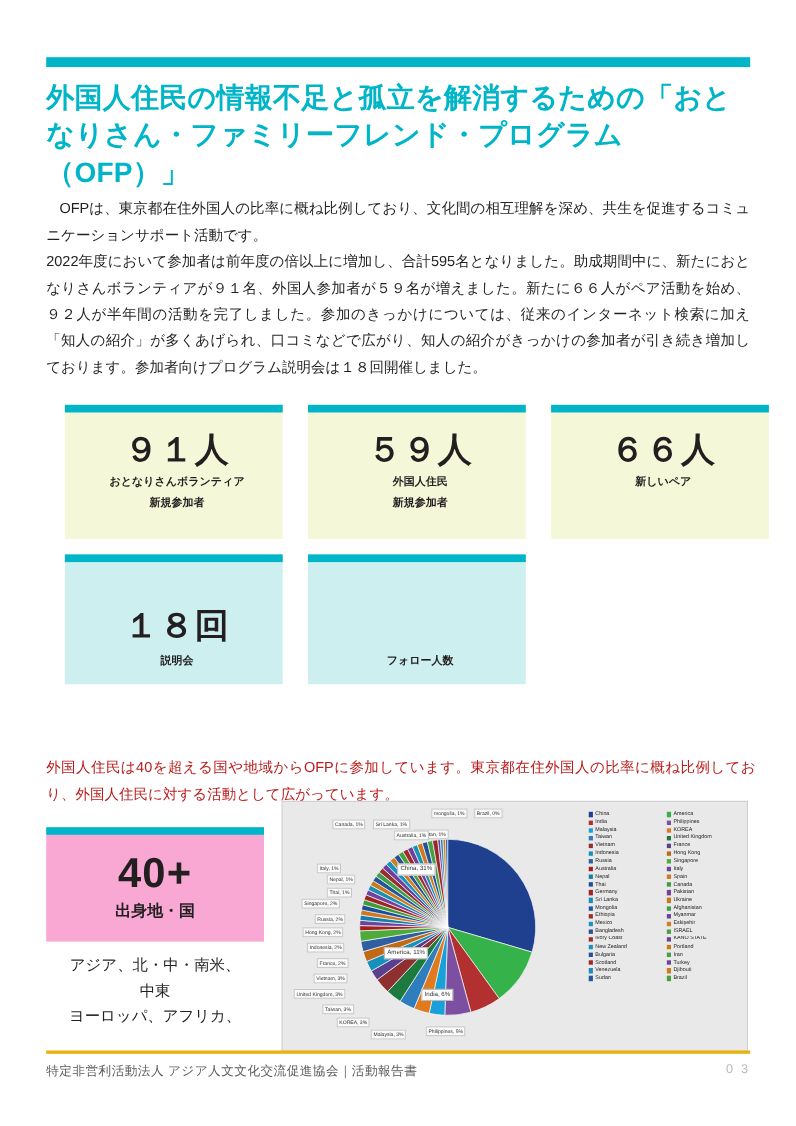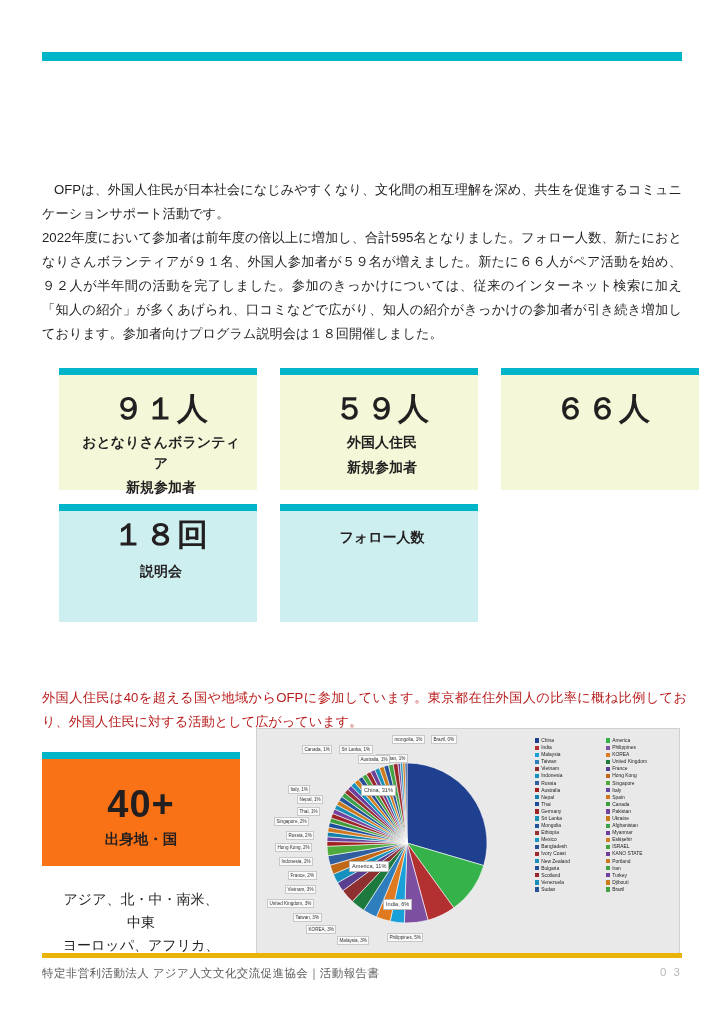--- a/index.html
+++ b/index.html
@@ -89,29 +89,29 @@
   }
   .card .num {
     font-size: 31px;
     font-weight: bold;
     letter-spacing: 1px;
     line-height: 1.22;
     text-align: center;
     color: #231f20;
   }
   .card .label {
-    font-size: 14px;
+    font-size: 10px;
     font-weight: bold;
     line-height: 1.48;
     color: #231f20;
     text-align: center;
   }
   .card.row1 .num { margin-top: 6px; }
   .card.row1 .label { margin-top: 4px; }
-  .card.row2 { justify-content: flex-start; }
+  .card.row2 { justify-content: flex-end; }
   .card.row2 .num { margin-top: -4px; }
   .card.row2 .label { margin-top: 7px; }
 
   .mid-text {
     position: absolute;
     left: 42px;
     top: 686px;
     width: 645px;
     font-size: 13.2px;
     line-height: 1.78;
@@ -121,22 +121,22 @@
   .mid-text p { margin: 0; }
 
   
   .country-card {
     position: absolute;
     left: 42px;
     top: 752px;
     width: 198px;
   }
   .country-card .card-inner {
-    background: #f97316;
-    padding: 24px 10px 16px;
+    background: #f9a8d4;
+    padding: 14px 10px 16px;
     position: relative;
   }
   .country-card .bar {
     height: 7px;
     background: #00b5c8;
   }
   .country-card .num {
     font-size: 38px;
     font-weight: bold;
     text-align: center;
@@ -144,21 +144,21 @@
     letter-spacing: 1px;
   }
   .country-card .label {
     font-size: 14.5px;
     font-weight: bold;
     text-align: center;
     line-height: 1.5;
     margin-top: 2px;
   }
   .country-note {
-    margin-top: 22px;
+    margin-top: 10px;
     font-size: 14px;
     line-height: 1.62;
     text-align: center;
     color: #231f20;
   }
 
   
   .chart-panel {
     position: absolute;
     left: 256px;
@@ -228,21 +228,21 @@
     flex: none;
   }
 
   
   .footer-bar {
     position: absolute;
     left: 42px;
     right: 42px;
     bottom: 38px;
     height: 28px;
-    border-top: 5px solid #eab308;
+    border-top: 3px solid #eab308;
   }
   .footer-text {
     position: absolute;
     left: 0;
     top: 8px;
     font-size: 11.5px;
     color: #5c5c5c;
     letter-spacing: 0.4px;
   }
   .footer-page {
@@ -254,24 +254,25 @@
     letter-spacing: 2px;
   }
 </style>
 </head>
 <body>
 
 <div class="page">
 
   <div class="top-rule"></div>
 
+  <div class="title">外国人住民の情報不足と孤立を解消するための「おとなりさん・ファミリーフレンド・プログラム（OFP）」</div>
 
   <div class="body-text">
-    <p class="indent">OFPは、外国人住民が日本社会になじみやすくなり、文化間の相互理解を深め、共生を促進するコミュニケーションサポート活動です。</p>
-    <p>2022年度において参加者は前年度の倍以上に増加し、合計595名となりました。フォロー人数、新たにおとなりさんボランティアが９１名、外国人参加者が５９名が増えました。新たに６６人がペア活動を始め、９２人が半年間の活動を完了しました。参加のきっかけについては、従来のインターネット検索に加え「知人の紹介」が多くあげられ、口コミなどで広がり、知人の紹介がきっかけの参加者が引き続き増加しております。参加者向けプログラム説明会は１８回開催しました。</p>
+    <p class="indent">OFPは、東京都在住外国人の比率に概ね比例しており、文化間の相互理解を深め、共生を促進するコミュニケーションサポート活動です。</p>
+    <p>2022年度において参加者は前年度の倍以上に増加し、合計595名となりました。助成期間中に、新たにおとなりさんボランティアが９１名、外国人参加者が５９名が増えました。新たに６６人がペア活動を始め、９２人が半年間の活動を完了しました。参加のきっかけについては、従来のインターネット検索に加え「知人の紹介」が多くあげられ、口コミなどで広がり、知人の紹介がきっかけの参加者が引き続き増加しております。参加者向けプログラム説明会は１８回開催しました。</p>
   </div>
 
   <div class="stats">
 
     <div class="card row1">
       <div class="card-top"></div>
       <div class="num">９１人</div>
       <div class="label">おとなりさんボランティア</div>
       <div class="label">新規参加者</div>
     </div>
@@ -279,20 +280,21 @@
     <div class="card row1">
       <div class="card-top"></div>
       <div class="num">５９人</div>
       <div class="label">外国人住民</div>
       <div class="label">新規参加者</div>
     </div>
 
     <div class="card row1">
       <div class="card-top"></div>
       <div class="num">６６人</div>
+      <div class="label">新しいペア</div>
     </div>
 
     <div class="card row2">
       <div class="card-top"></div>
       <div class="num">１８回</div>
       <div class="label">説明会</div>
     </div>
 
     <div class="card row2">
       <div class="card-top"></div>

